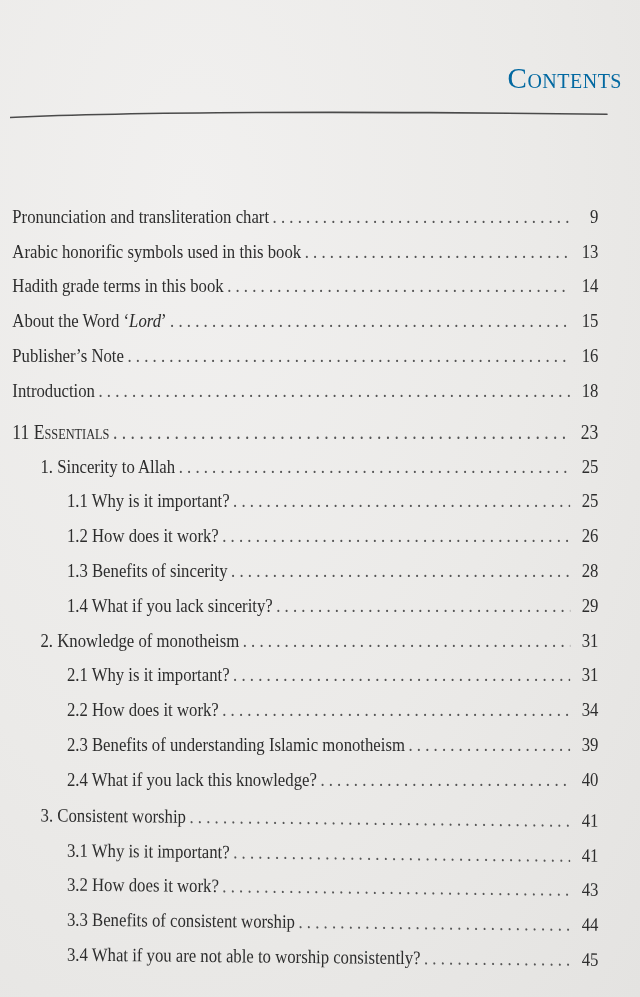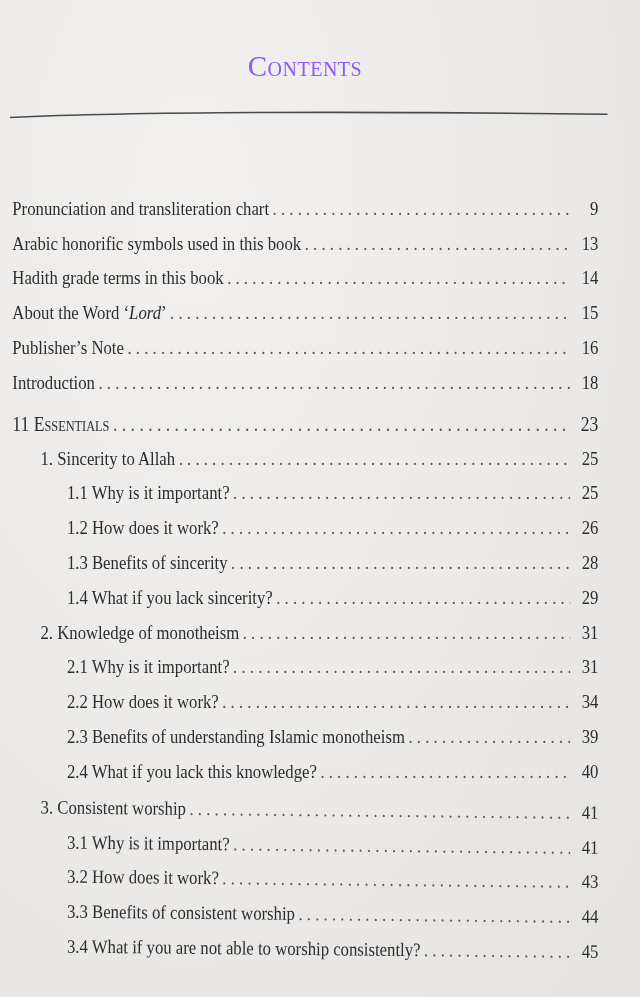--- a/index.html
+++ b/index.html
@@ -14,41 +14,41 @@
       position: relative;
       overflow: hidden;
       font-family: "Liberation Serif", "DejaVu Serif", serif;
       color: #2b2b2b;
     }
     .page-title {
       position: absolute;
       left: 0;
       width: 610px;
       top: 46px;
-      text-align: center;
+      text-align: right;
       font-size: 29px;
       font-variant: small-caps;
       letter-spacing: 0.5px;
-      color: #8b5cf6;
+      color: #0369a1;
       font-weight: normal;
-      margin: 0;
+      margin: 12px;
       line-height: 40px;
     }
     .rule {
       position: absolute;
       left: 10px;
       top: 110px;
       width: 598px;
       height: 12px;
     }
     .rule svg { display: block; }
     .toc {
       position: absolute;
       left: 0;
-      top: 192px;
+      top: 200px;
       width: 517px;
       margin: 0;
       padding: 0;
       list-style: none;
     }
     .toc-row {
       position: relative;
       height: 34.8px;
       display: flex;
       align-items: flex-end;

